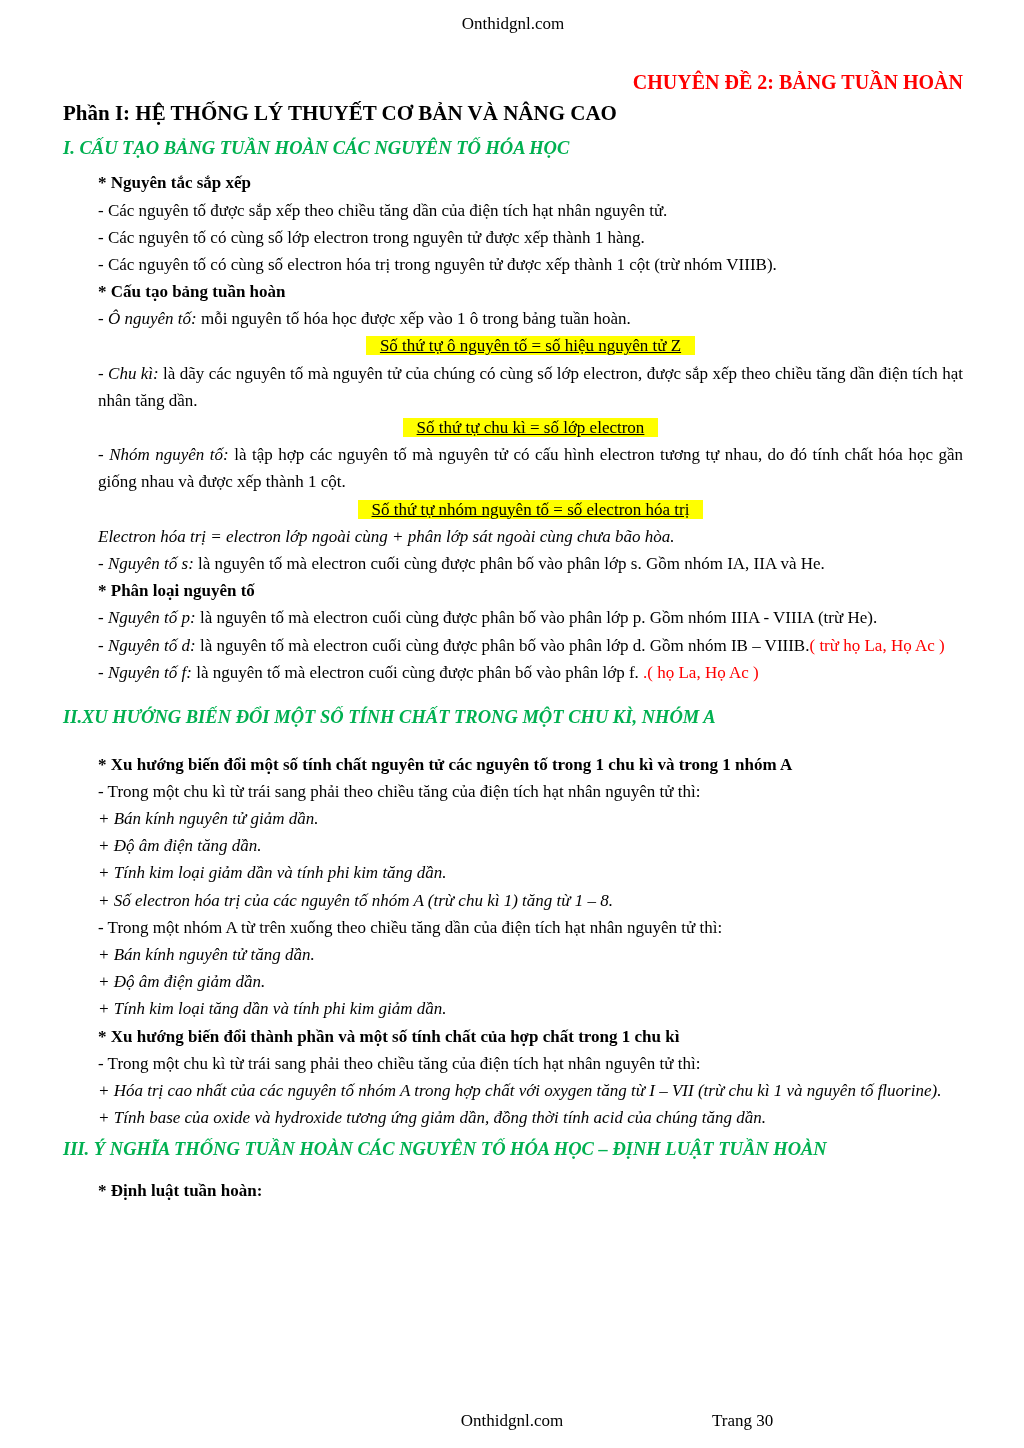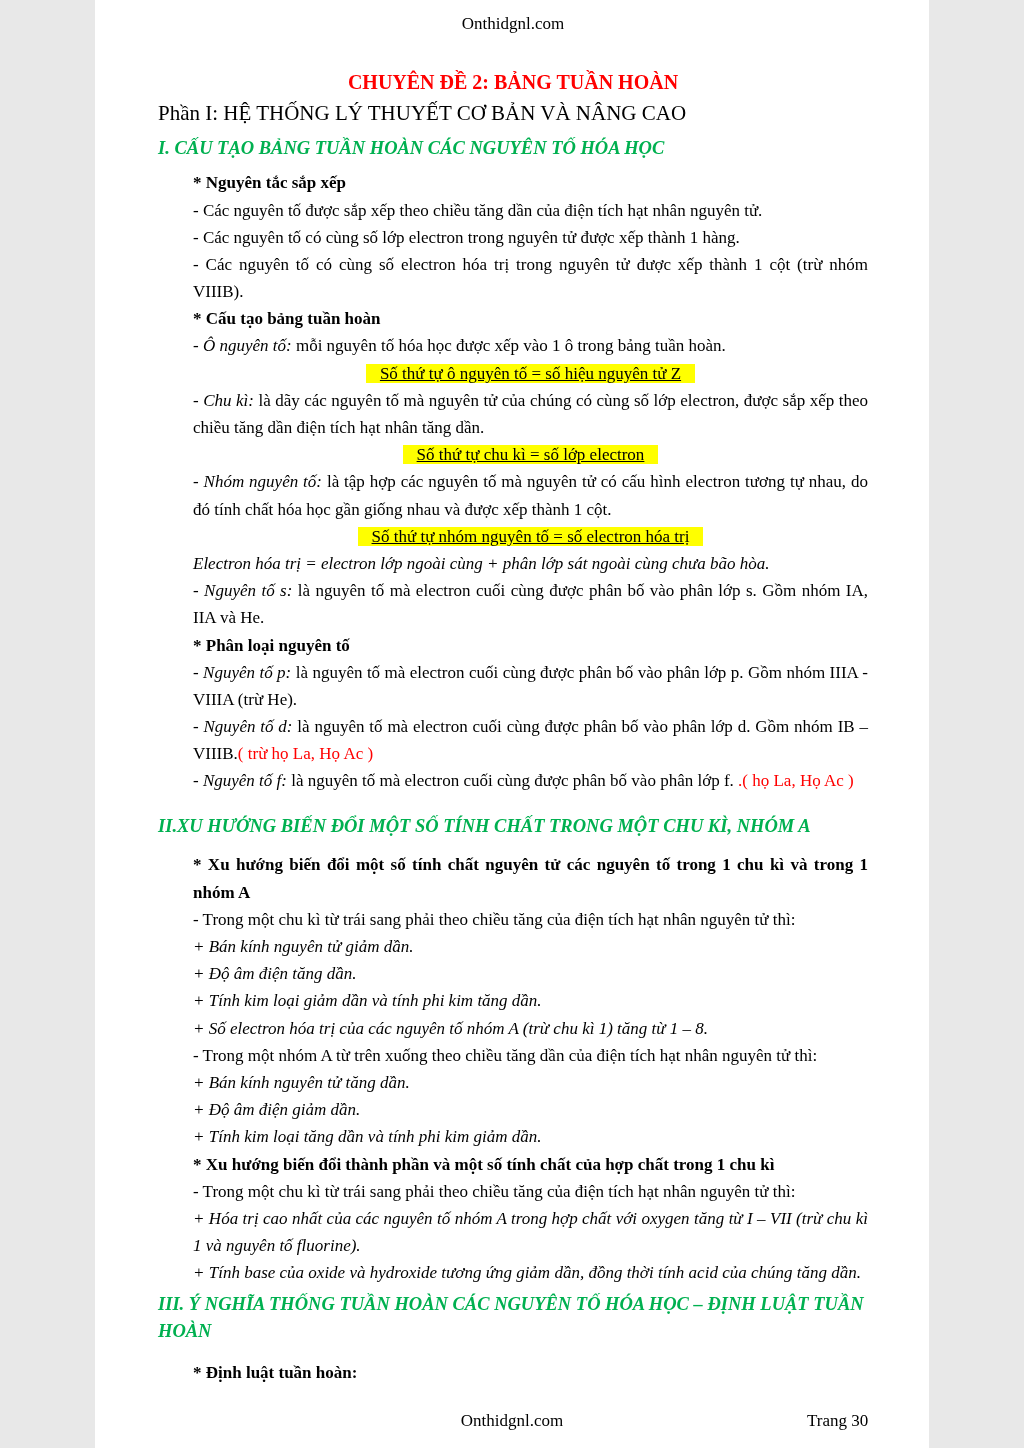--- a/index.html
+++ b/index.html
@@ -1,54 +1,54 @@
 <!DOCTYPE html>
 <html style="--title-red: #ff0000; --heading-green: #00b050; --highlight-yellow: #ffff00; --inline-red: #ff0000;"><head>
 <meta charset="utf-8">
 <style>
   * { box-sizing: border-box; }
   html, body { margin: 0; padding: 0; background: #e8e8e8; }
   .page {
-    width: 834px;
+    width: 1024px;
     height: 1448px;
     margin: 0 auto;
     background: #ffffff;
     color: #000;
     font-family: "Liberation Serif", "DejaVu Serif", serif;
     font-size: 17px;
     line-height: 1.6;
     position: relative;
     padding: 10px 61px 0 63px;
     overflow: hidden;
   }
   p { margin: 0; }
   .doc-header { text-align: center; }
   .chapter-title {
     margin-top: 32px;
-    text-align: center;
+    text-align: right;
     color: var(--title-red, #ff0000);
     font-weight: bold;
     font-size: 20px;
     line-height: 1.3;
   }
   .part-title {
-    font-weight: normal;
+    font-weight: bold;
     font-size: 21px;
     line-height: 1.35;
     margin-top: 4px;
   }
   .green-heading {
     color: var(--heading-green, #00b050);
     font-weight: bold;
     font-style: italic;
     font-size: 18.5px;
     line-height: 1.45;
     margin: 7px 0 8px 0;
   }
-  .green-heading.gap-top { margin-top: 18px; margin-bottom: 12px; }
+  .green-heading.gap-top { margin-top: 18px; margin-bottom: 20px; }
   .green-heading.gap-both { margin-top: 5px; margin-bottom: 14px; }
   .indent { margin-left: 35px; }
   .body { text-align: justify; }
   .sub-bold { font-weight: bold; }
   .it { font-style: italic; }
   .center { }
   .center-line { text-align: center; }
   .hl {
     background: var(--highlight-yellow, #ffff00);
     text-decoration: underline;

